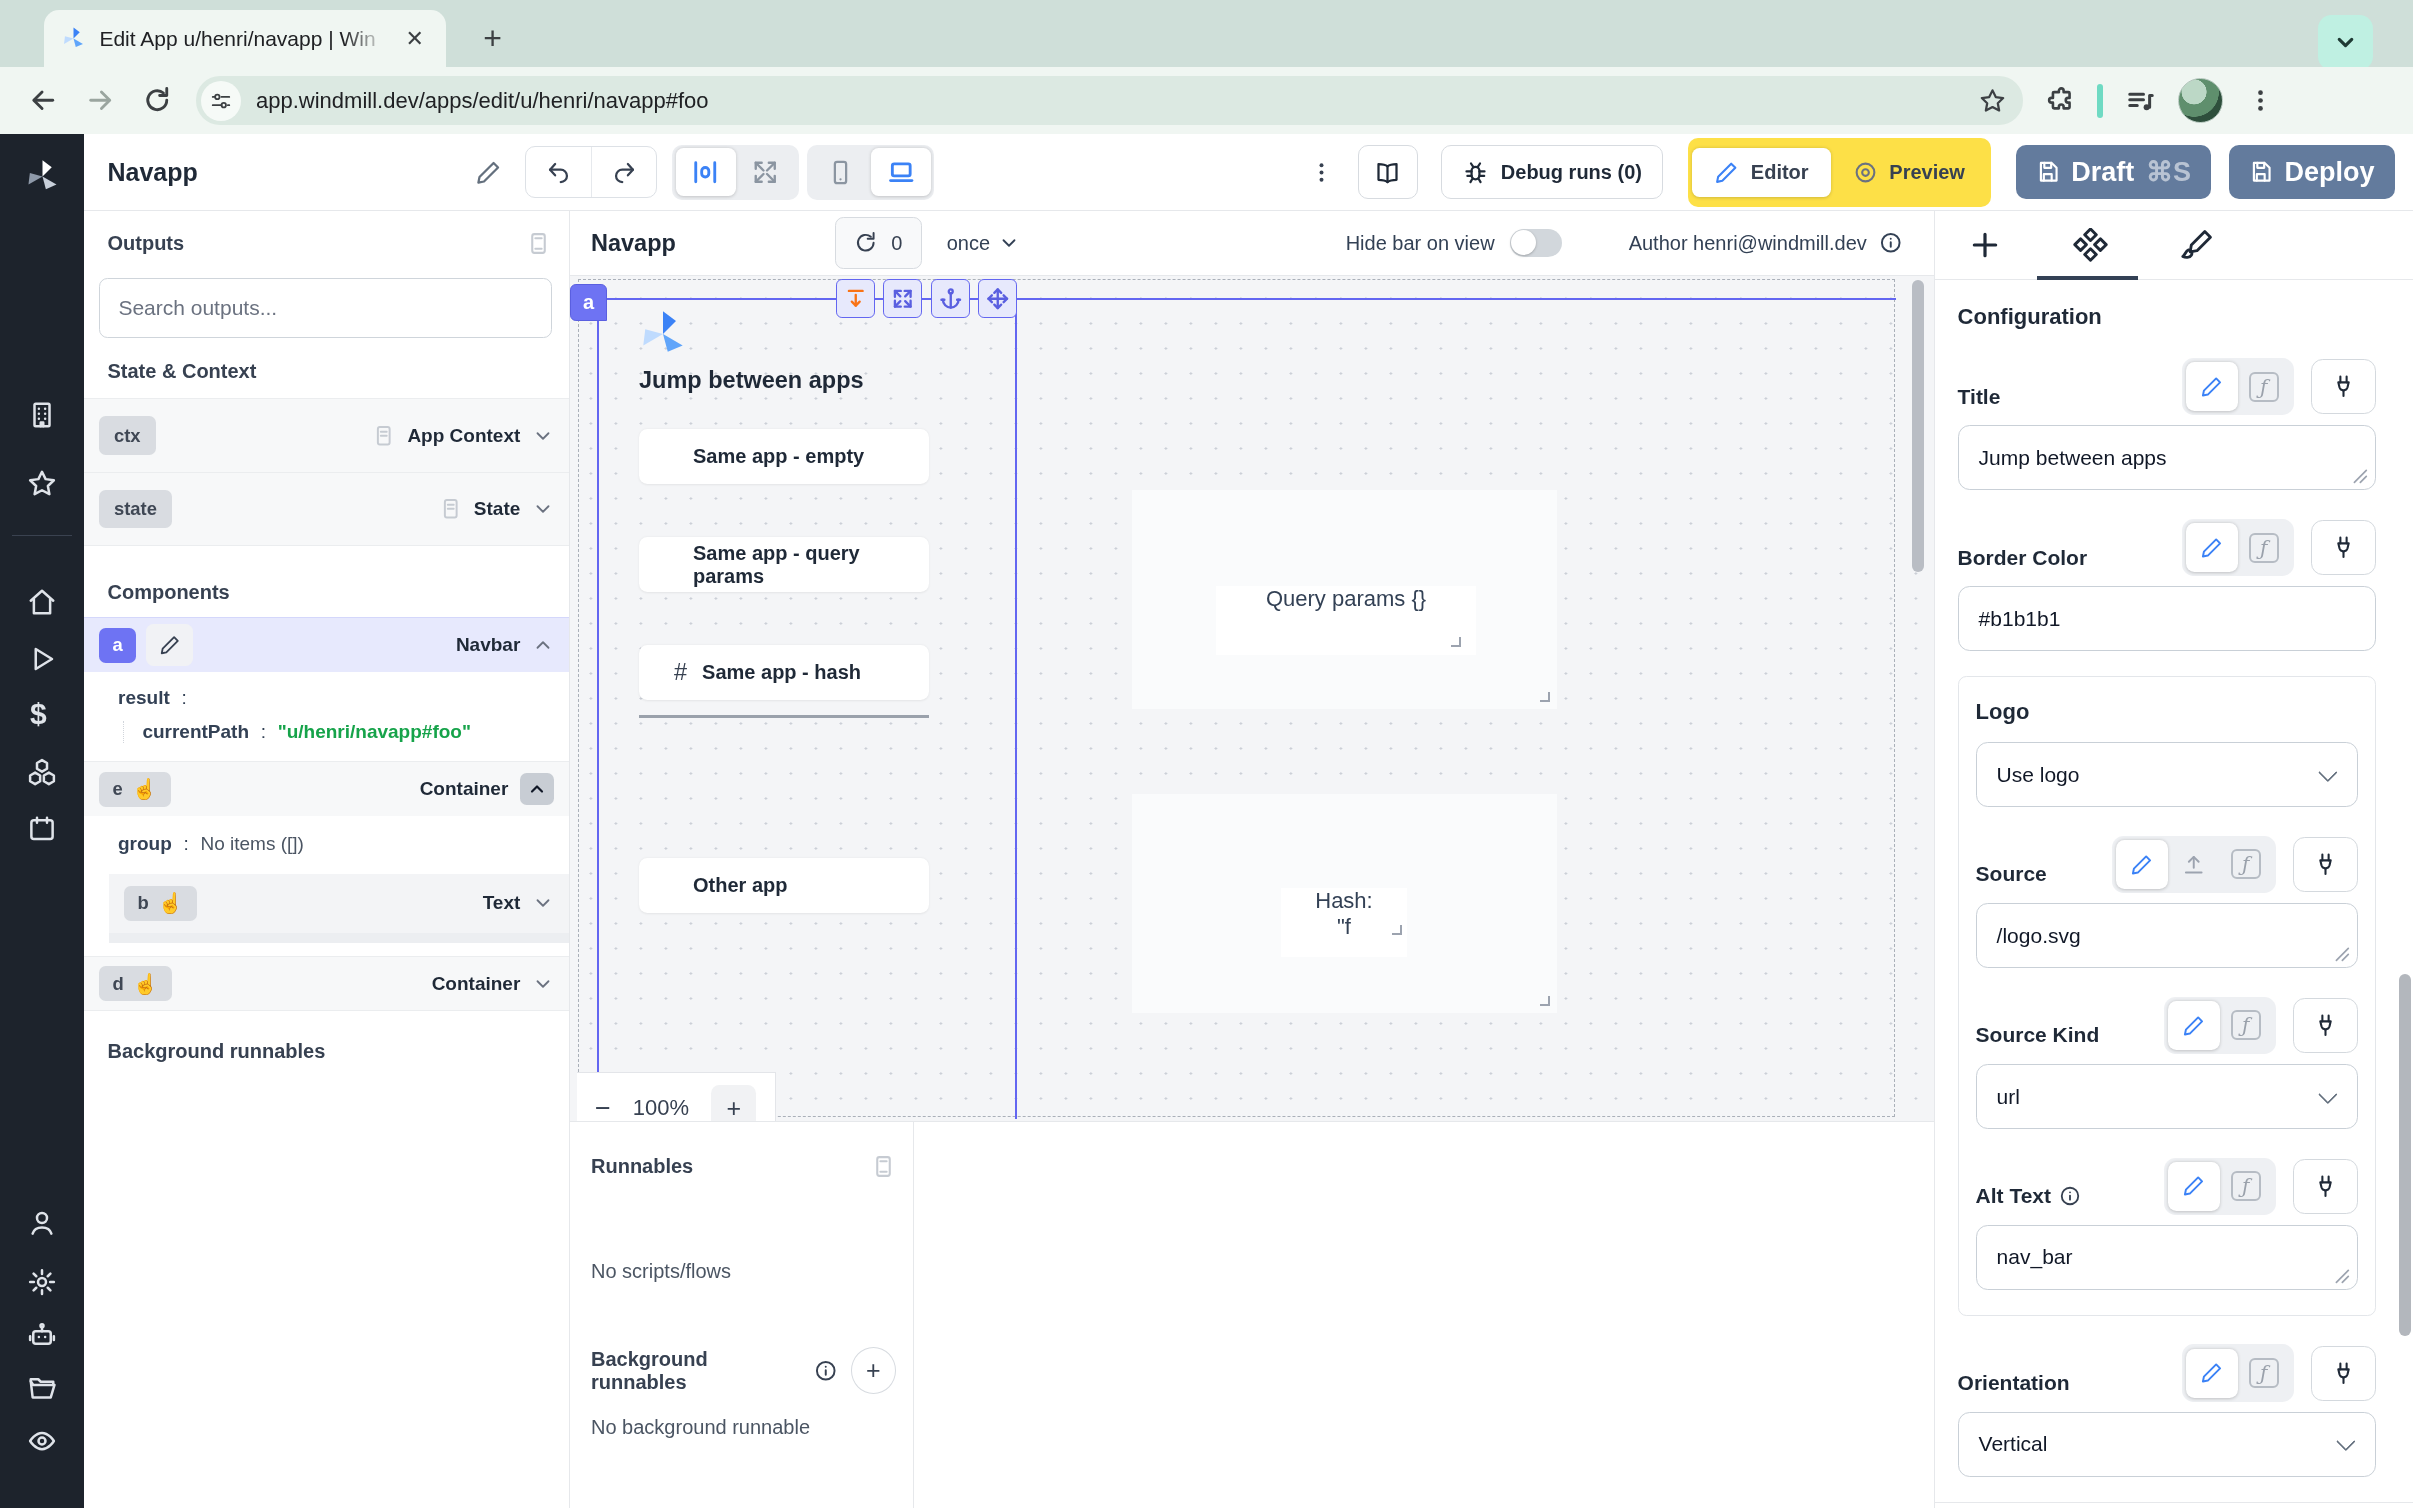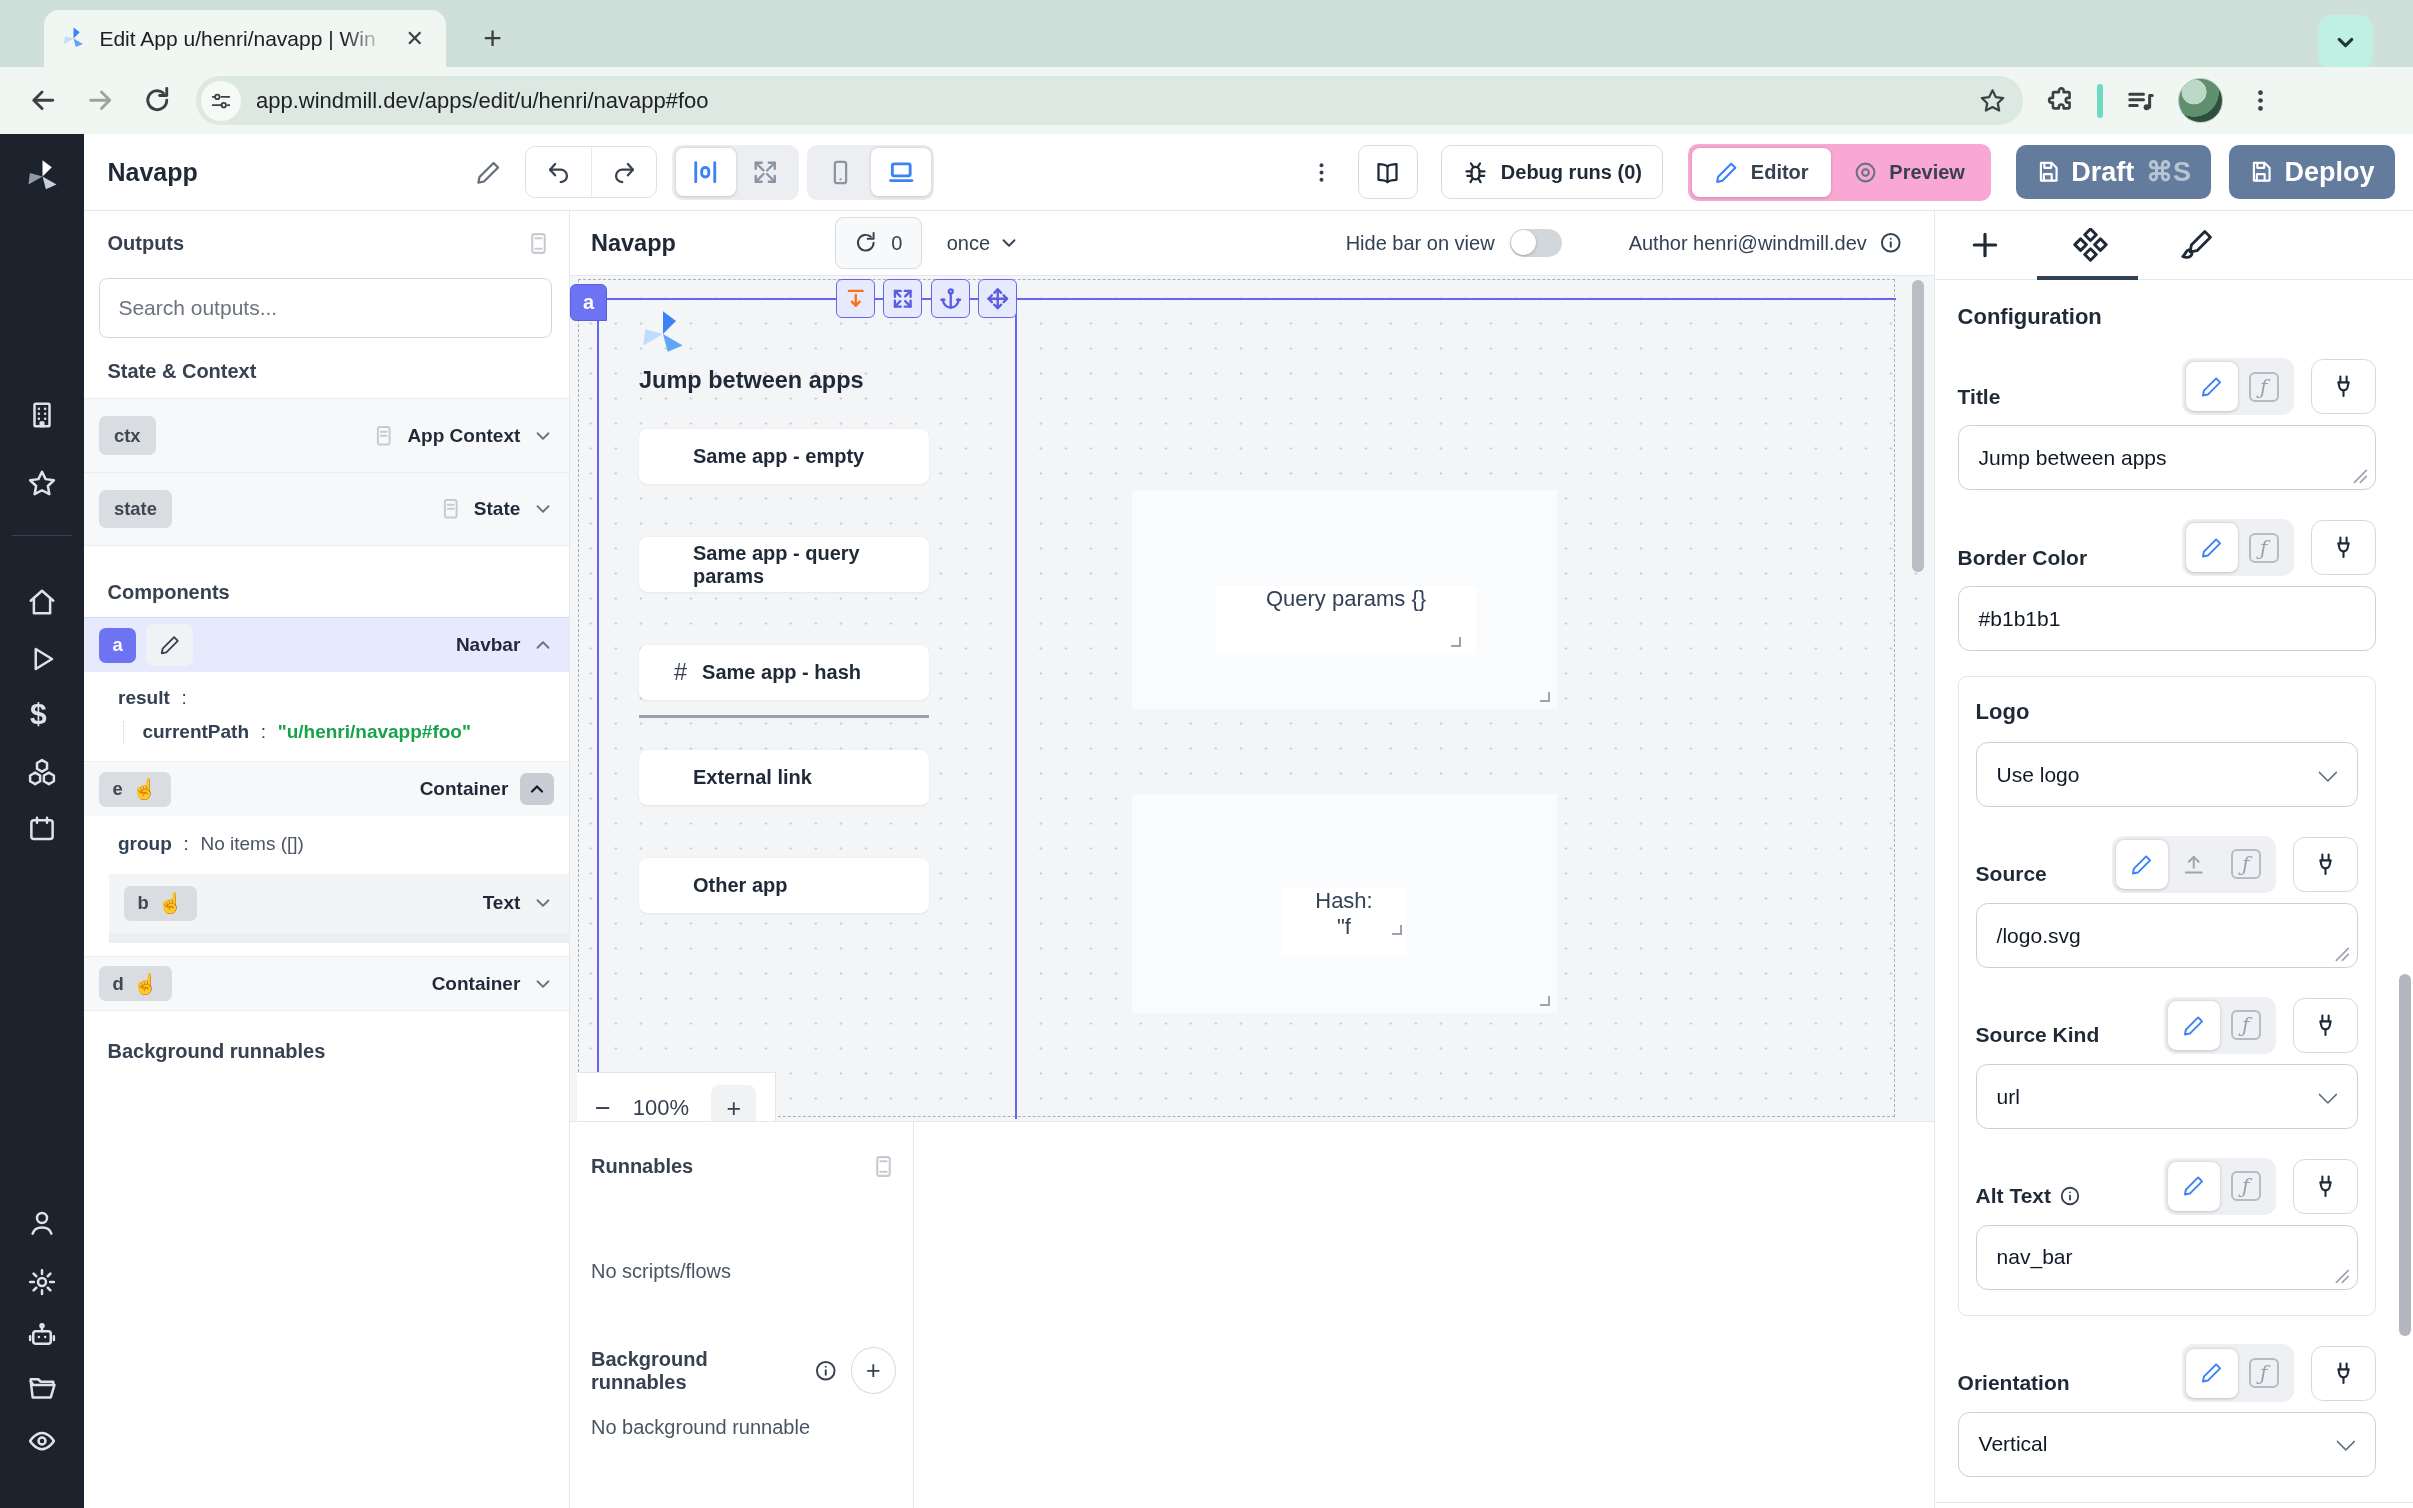--- a/index.html
+++ b/index.html
@@ -33,21 +33,21 @@
   #appbar { position:absolute; left:84px; top:134px; right:0; height:77px; background:#fff; border-bottom:0.8px solid #e6e8eb; display:flex; align-items:center; padding:0 18.4px 0 23.5px; }
   .appbar-title { font-size:25px; font-weight:600; color:#1f2937; }
   .icbtn { display:flex; align-items:center; justify-content:center; color:#64707e; }
   .group { display:flex; border:0.8px solid #dde1e6; border-radius:10px; background:#fff; height:52px; overflow:hidden; }
   .group .cell { width:65px; display:flex; align-items:center; justify-content:center; color:#374151; }
   .group .cell + .cell { border-left:0.8px solid #e6e9ed; }
   .seg2 { display:flex; background:#eceef1; border-radius:10px; padding:3.4px; height:55px; }
   .seg2 .cell { width:60px; border-radius:7.5px; display:flex; align-items:center; justify-content:center; color:#8b95a1; }
   .seg2 .cell.active { background:#fff; box-shadow:0 0.8px 3.4px rgba(0,0,0,.18); color:#3b82f6; }
   .btn-outline { display:flex; align-items:center; gap:11.7px; border:0.8px solid #d7dbe0; border-radius:10px; background:#fff; height:54px; padding:0 20px; font-size:20px; font-weight:600; color:#1f2937; }
-  .ep-group { display:flex; align-items:center; background:#f9a8d4; border-radius:10px; padding:4.2px; height:57px; }
+  .ep-group { display:flex; align-items:center; background:#fde047; border-radius:10px; padding:4.2px; height:69px; }
   .ep-item { display:flex; align-items:center; gap:11.7px; padding:0 22px; height:49px; border-radius:7.5px; font-size:20px; font-weight:600; color:#374151; }
   .ep-item.active { background:#fff; box-shadow:0 0.8px 3.4px rgba(0,0,0,.18); }
   .btn-slate { display:flex; align-items:center; gap:11.7px; border-radius:10px; height:54px; padding:0 20px; font-size:27px; font-weight:700; color:#fff; }
 
   
   #outputs { position:absolute; left:84px; top:211px; width:486px; bottom:0; background:#fff; border-right:0.8px solid #e6e8eb; overflow:hidden; }
   .op-pad { padding:0 18.4px 0 23.5px; }
   .op-h { font-size:20px; font-weight:700; color:#374151; }
   .search { margin:22px 18.4px 0 15px; height:60px; border:0.8px solid #cfd5db; border-radius:8.4px; width:453px; padding:0 18.4px; font-size:21px; color:#111827; background:#fff; font-family:"Liberation Sans",sans-serif; }
   .search::placeholder { color:#6b7280; }
@@ -621,23 +621,20 @@
         <span>Same app - empty</span>
       </div>
     <div class="nav-btn" style="top:261px">
         <span>Same app - query params</span>
       </div>
     <div class="nav-btn withicon" style="top:369px">
       <span style="color:#374151;font-weight:400;font-size:23.5px">#</span>
       <span>Same app - hash</span>
     </div>
     <div class="nav-div" style="top:439px"></div>
-    <div class="nav-btn" style="top:474px">
-        <span>External link</span>
-      </div>
     <div class="nav-btn" style="top:582px">
         <span>Other app</span>
       </div>
 
     <div class="cbox" style="left:562px;top:214px;width:425px;height:219px">
       <div class="cbox-inner" style="left:84px;top:96px;width:260px;height:69px">
         <span>Query params {}</span>
         <span class="corner" style="right:15px;bottom:8.4px"></span>
       </div>
       <span class="corner" style="right:6.7px;bottom:6.7px"></span>

